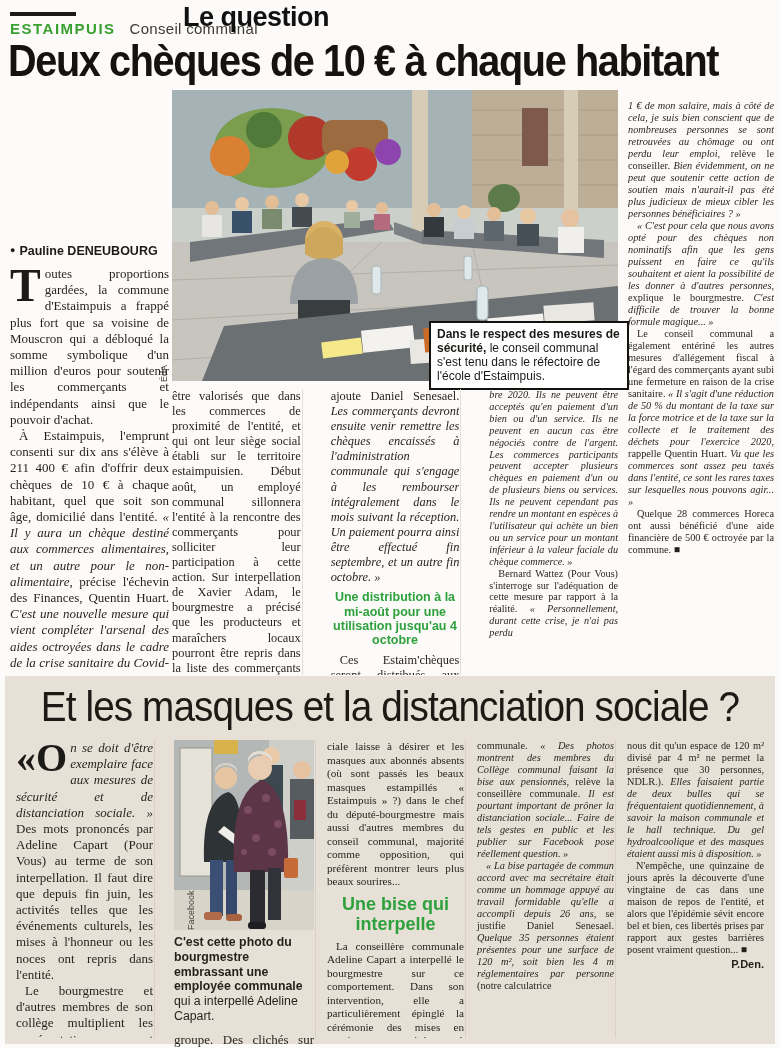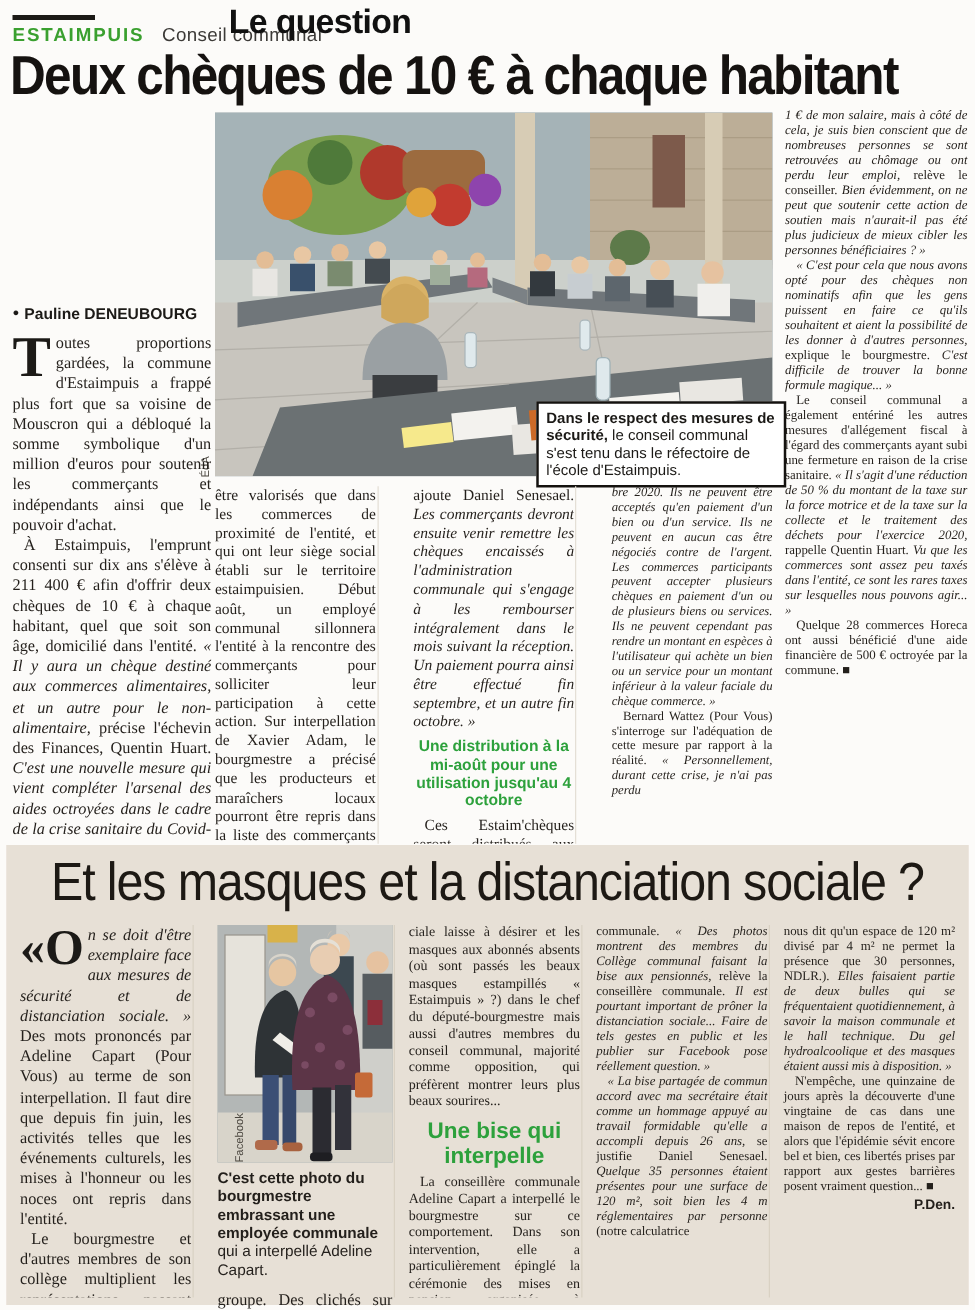--- a/index.html
+++ b/index.html
@@ -36,21 +36,21 @@
            text-align:center;text-indent:0 !important;line-height:1.15;margin:5px 0 !important;}
 
   
   .col1{position:absolute;left:10px;top:266px;width:159px;height:402px;font-size:13px;line-height:16.2px;}
   .cols234{position:absolute;left:172px;top:389px;width:446px;height:286px;display:flex;gap:13px;}
   .cols234 .c{flex:1;}
   .cols234 .c + .c{border-left:1px solid #e4dfd6;padding-left:28px;margin-left:-12px;}
   .c2,.c3{font-size:12.4px;line-height:15.1px;}
   .c4{font-size:10.2px;line-height:11.9px;}
   .c3 .subhead{font-size:12.5px;}
-  .col5{position:absolute;left:628px;top:87px;width:146px;height:576px;font-size:10.3px;line-height:12px;}
+  .col5{position:absolute;left:628px;top:100px;width:146px;height:576px;font-size:10.3px;line-height:12px;}
   .col5 .subhead{font-size:12px;margin:6px 0 !important;}
 
   
   .photo-main{position:absolute;left:172px;top:90px;width:446px;height:291px;background:#9aa8ac;overflow:hidden;}
   .photo-credit{position:absolute;font-family:"Liberation Sans",sans-serif;font-size:9px;color:#4a463f;
                 writing-mode:vertical-rl;transform:rotate(180deg);}
   .credit-main{left:159px;top:340px;height:42px;}
   .caption-box{position:absolute;left:429px;top:321px;width:184px;background:#fff;border:2px solid #14120f;
                padding:4px 6px;font-family:"Liberation Sans",sans-serif;font-size:12px;line-height:1.18;color:#1b1916;}
   .caption-box .cb{font-weight:bold;}

